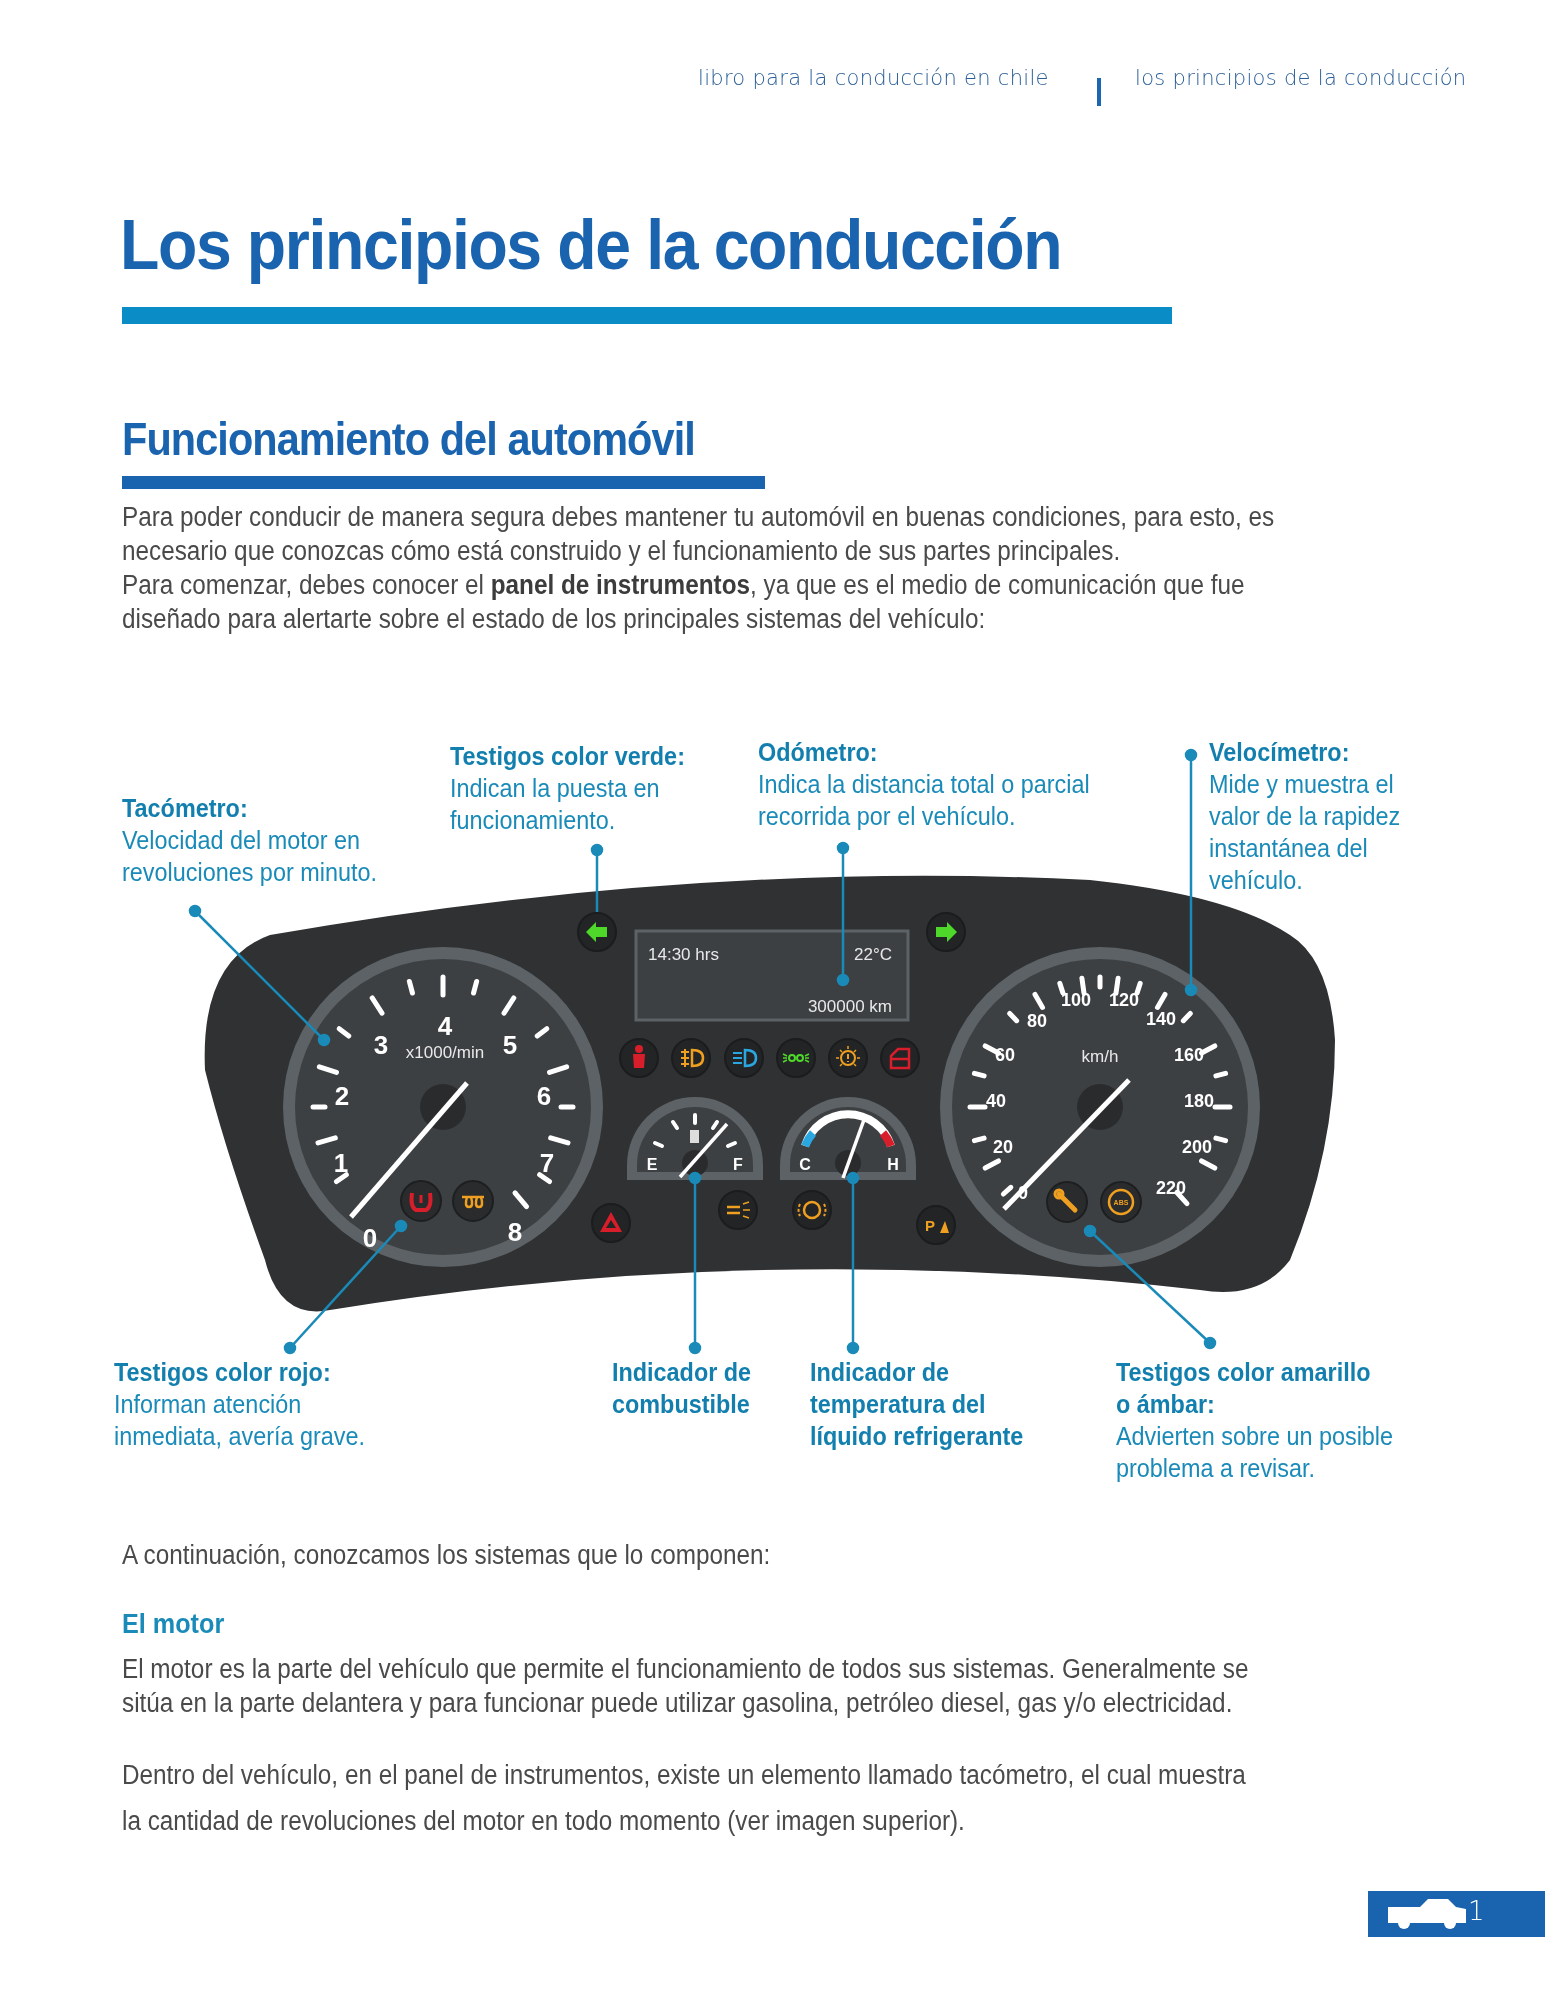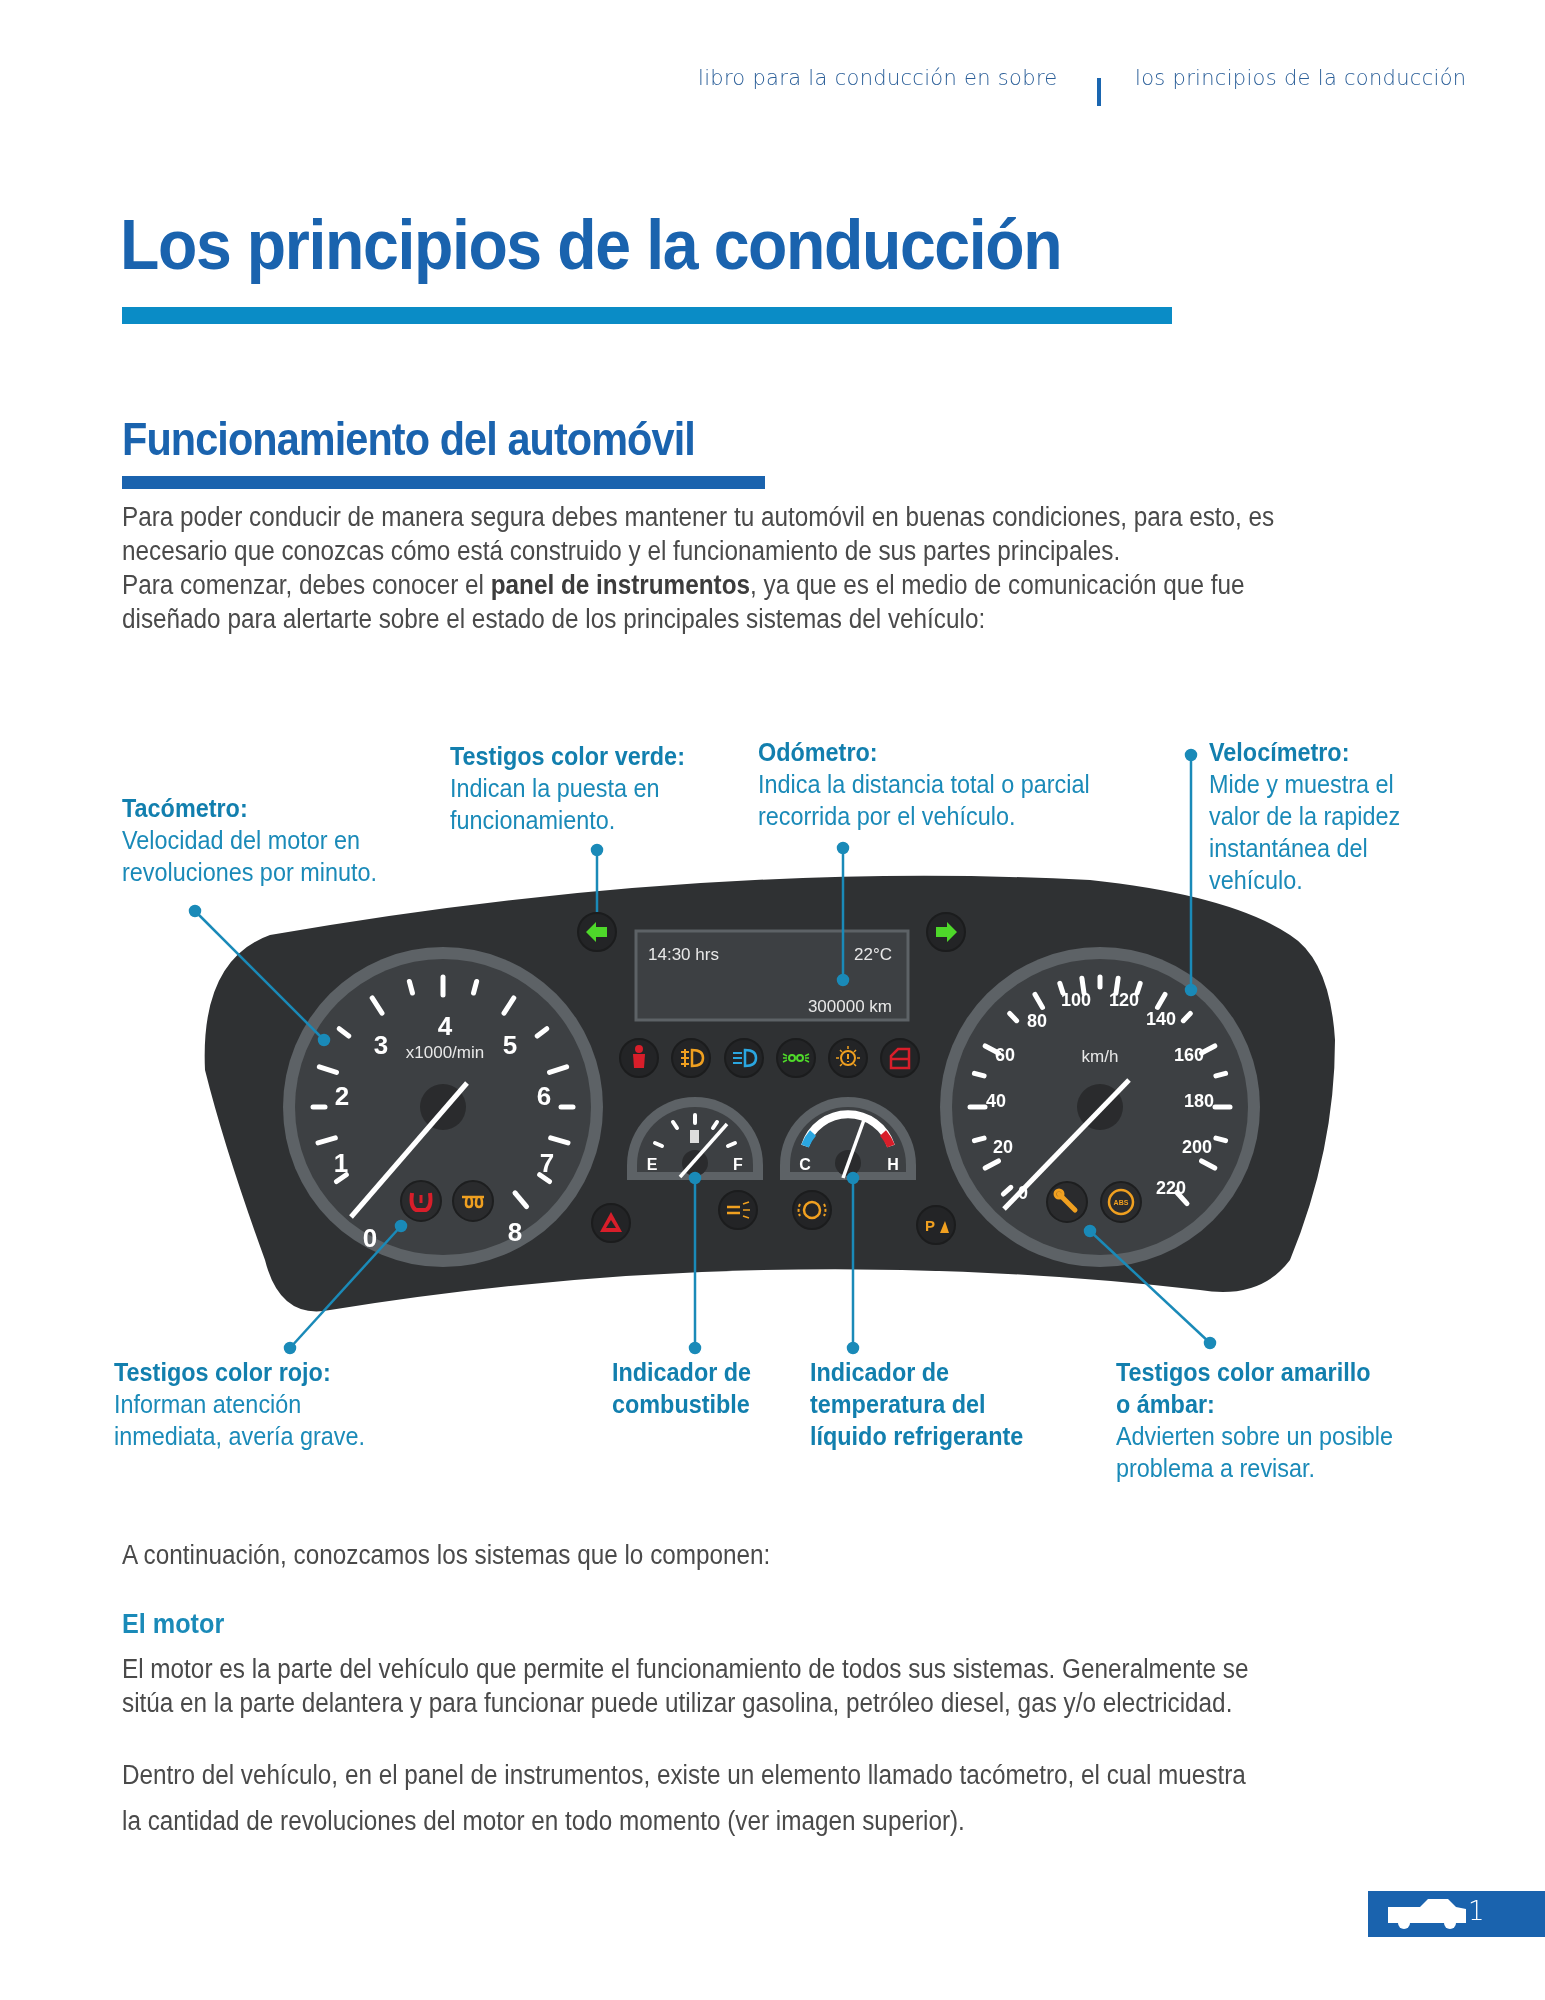--- a/index.html
+++ b/index.html
@@ -16,21 +16,21 @@
   .callout { color:#1a8ab8; font-size:26px; line-height:32px; transform:scaleX(0.9); transform-origin:left; white-space:nowrap; }
   .callout .ct { font-weight:bold; color:#127fae; }
   .sub-heading { left:122px; top:1608px; font-size:28px; font-weight:bold; color:#1a8ab8; transform:scaleX(0.9); transform-origin:left; }
   .page-tab { left:1368px; top:1891px; width:177px; height:46px; background:#1a63ae; }
   .page-num { position:absolute; left:100px; top:5px; color:#ffffff; font-size:26px; font-family:"DejaVu Sans", sans-serif; font-weight:300; }
   svg text { font-family:"Liberation Sans", sans-serif; }
 </style>
 </head>
 <body>
 
-<div class="abs running-header" style="left:698px;">libro para la conducción en sobre</div>
+<div class="abs running-header" style="left:698px;">libro para la conducción en chile</div>
 <div class="hdr-sep"></div>
 <div class="abs running-header" style="left:1135px;">los principios de la conducción</div>
 
 <div class="abs page-title">Los principios de la conducción</div>
 <div class="abs title-rule"></div>
 
 <div class="abs section-title">Funcionamiento del automóvil</div>
 <div class="abs section-rule"></div>
 
 <div class="abs body-text" style="left:122px; top:500px;">

